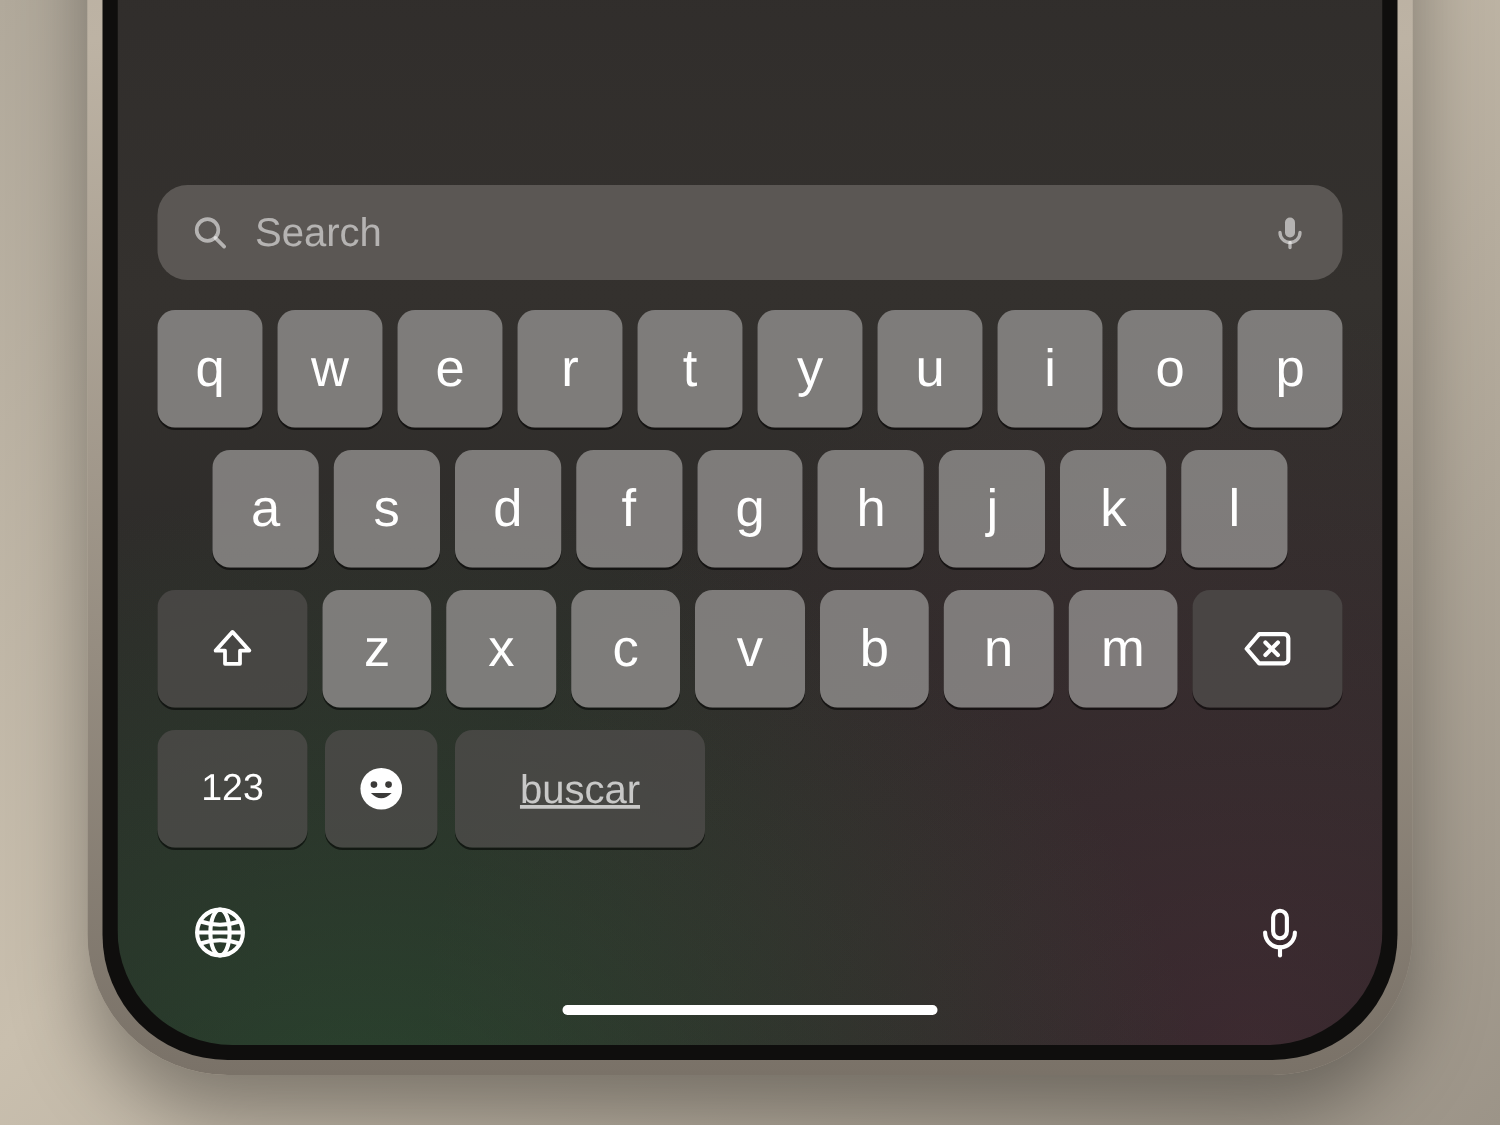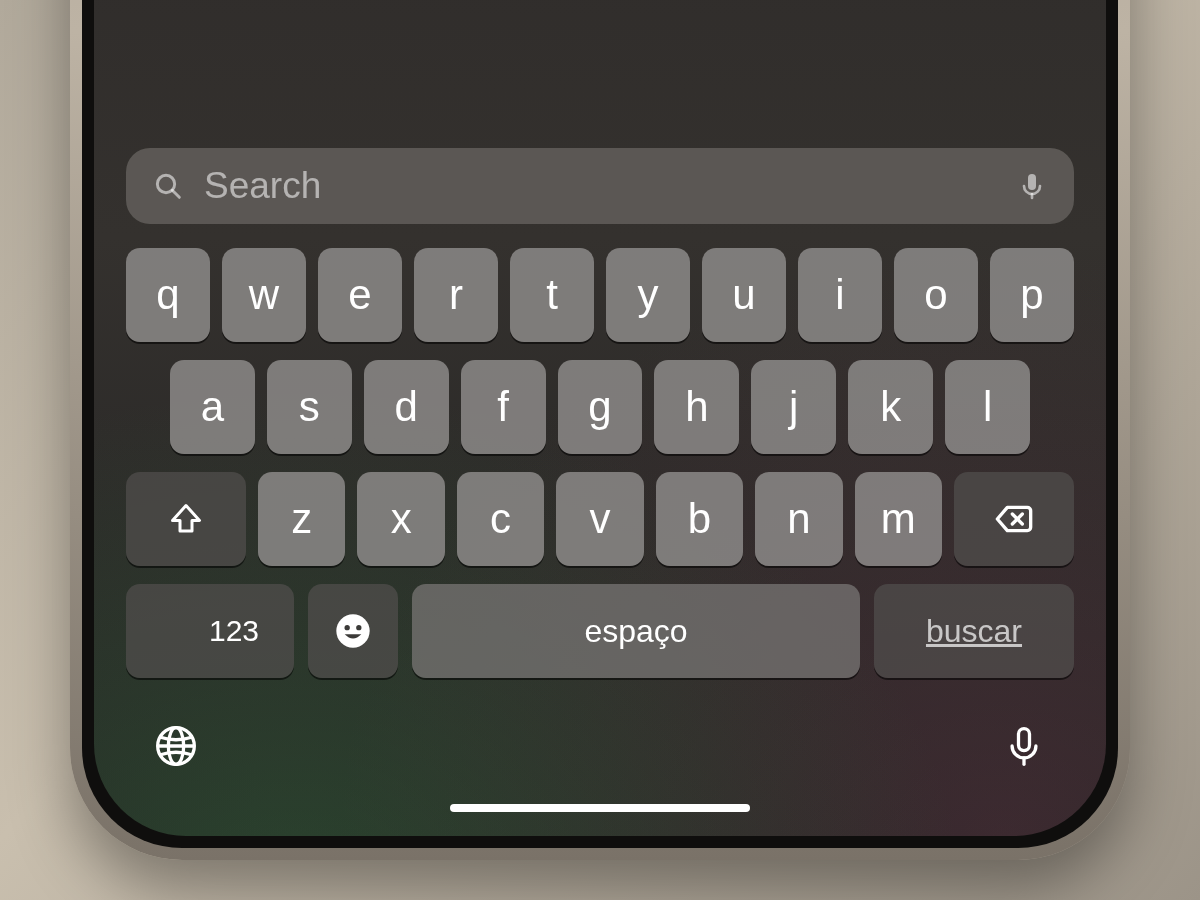--- a/index.html
+++ b/index.html
@@ -74,21 +74,21 @@
     align-items: center;
     padding: 0 26px;
     gap: 18px;
     color: var(--placeholder);
   }
   .searchbar input {
     flex: 1;
     border: none;
     outline: none;
     background: transparent;
-    font-size: 37px;
+    font-size: 32px;
     color: var(--key-text);
     caret-color: rgba(255,255,255,0.8);
   }
   .searchbar input::placeholder { color: var(--placeholder); }
   .ico { width: 32px; height: 32px; display:block; }
 
   
   .keyboard {
     display: flex;
     flex-direction: column;
@@ -114,21 +114,21 @@
   .key.letter  { background: var(--key-letter); flex: 1 1 0; }
   .key.special { background: var(--key-special); }
   .key.space   { background: var(--key-space); font-size: 32px; }
   .key.action  { background: var(--key-special); font-size: 32px; color: rgba(255,255,255,0.7); }
 
   .krow.bottom .key { height: 94px; }
   .krow.bottom { gap: 14px; }
 
   
   .shift, .backspace { flex: 0 0 120px; }
-  .nums  { flex: 0 0 120px; font-size: 30px; padding-left: 48px; }
+  .nums  { flex: 0 0 120px; font-size: 30px; }
   .emoji { flex: 0 0 90px; }
   .space { flex: 1 1 auto; }
   .enter { flex: 0 0 200px; text-decoration: underline; }
 
   
   .krow.asdf { padding: 0 44px; }
 
   
   .footer {
     display: flex;
@@ -219,21 +219,20 @@
           <div class="krow bottom">
             <div class="key special nums">123</div>
             <div class="key special emoji">
               <svg viewBox="0 0 24 24" width="40" height="40">
                 <circle cx="12" cy="12" r="10" fill="#fff"></circle>
                 <circle cx="8.5" cy="10" r="1.6" fill="#3b3a38"></circle>
                 <circle cx="15.5" cy="10" r="1.6" fill="#3b3a38"></circle>
                 <path d="M7 14 Q12 19 17 14" fill="#3b3a38"></path>
               </svg>
             </div>
-            <div class="key space">espaço</div>
             <div class="key action enter">buscar</div>
           </div>
         </div>
 
         <div class="footer">
           <svg class="ico" viewBox="0 0 24 24" fill="none" stroke="#fff" stroke-width="1.8">
             <circle cx="12" cy="12" r="10"></circle>
             <ellipse cx="12" cy="12" rx="4.2" ry="10"></ellipse>
             <line x1="2" y1="12" x2="22" y2="12"></line>
             <path d="M3.5 7.2 Q12 10 20.5 7.2"></path>

